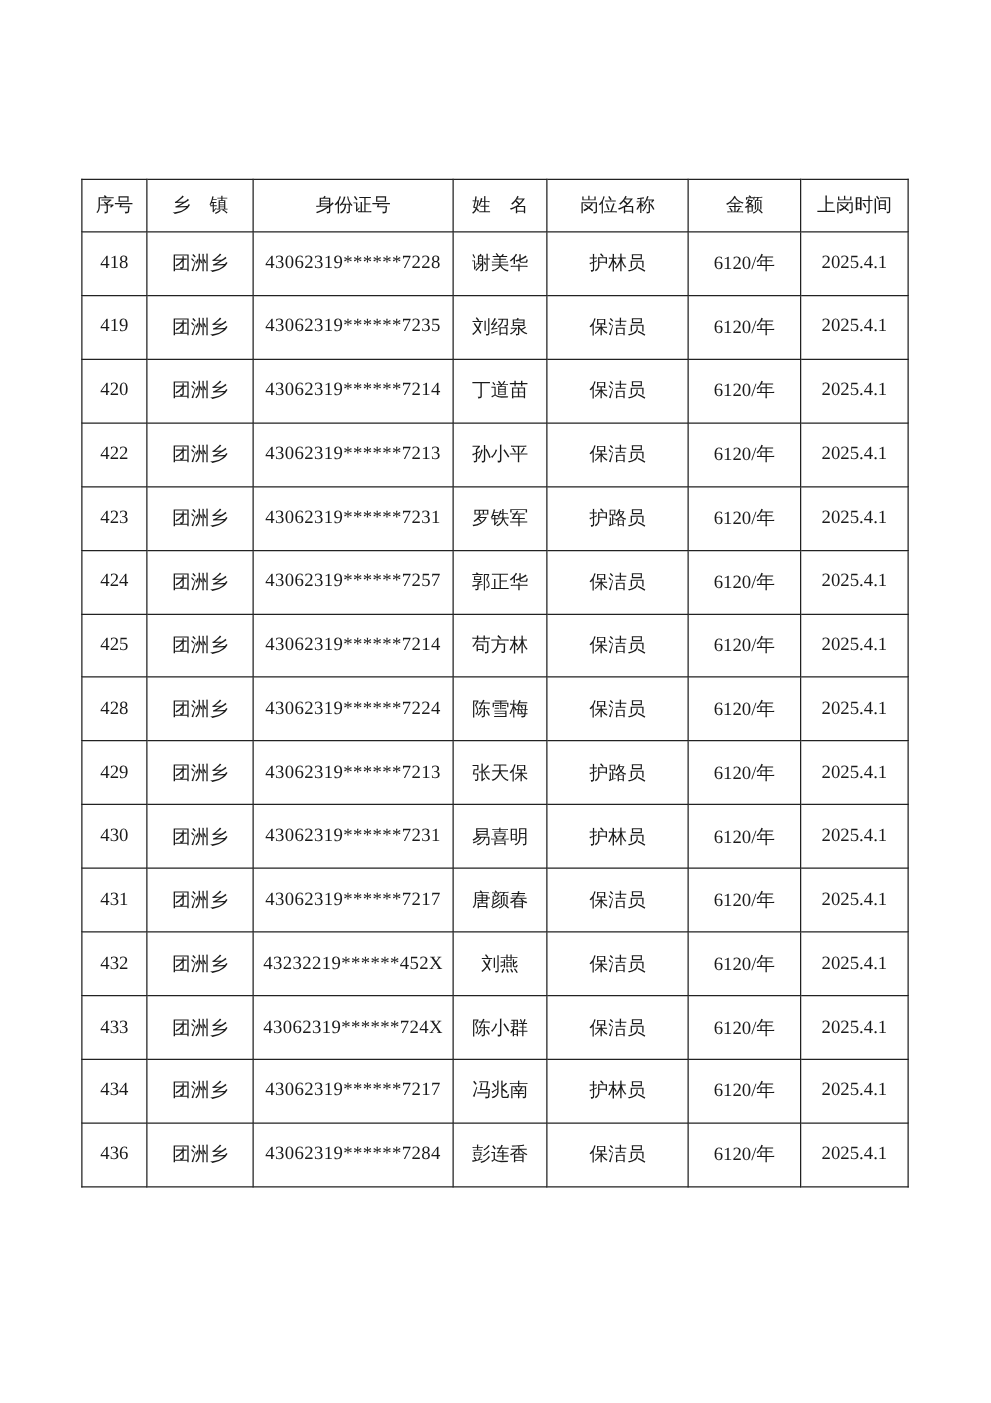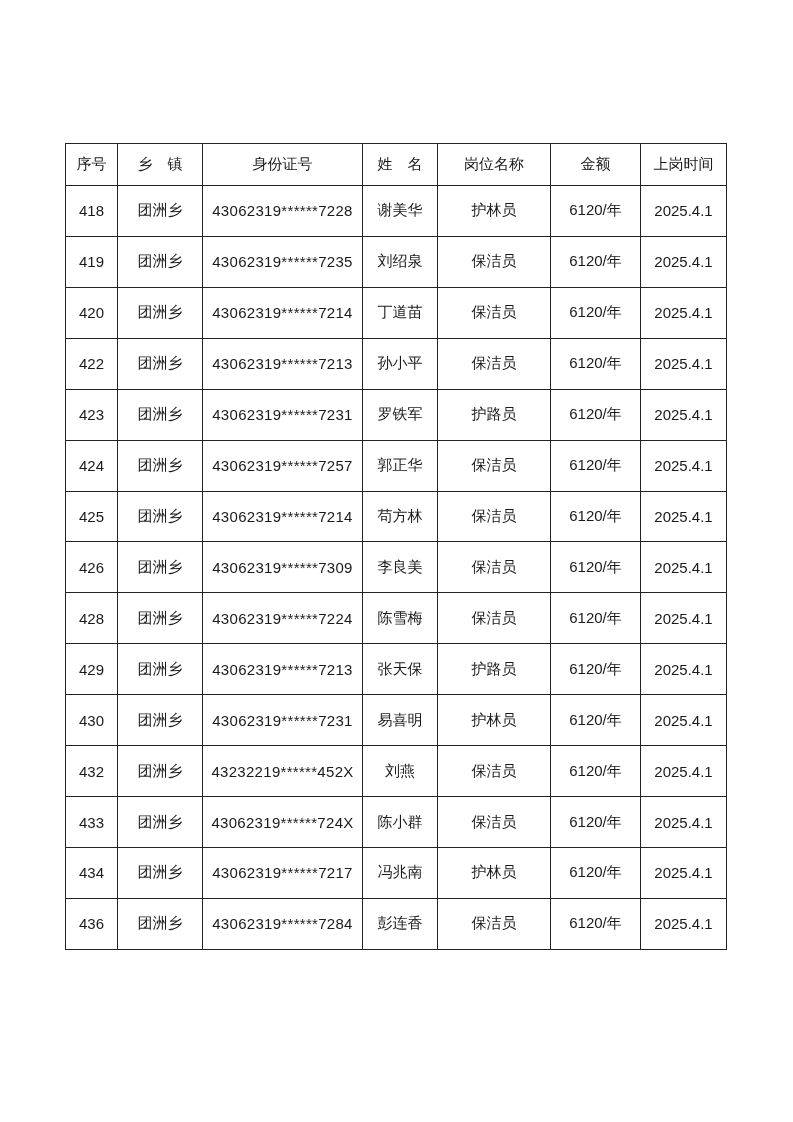--- a/index.html
+++ b/index.html
@@ -5,21 +5,21 @@
   html, body {
     margin: 0;
     padding: 0;
     background: #ffffff;
   }
   .page {
     position: relative;
     width: 793px;
     height: 1122px;
     background: #ffffff;
-    font-family: Liberation Sans, sans-serif;
+    font-family: Liberation Serif, serif;
     color: #1a1a1a;
     overflow: hidden;
   }
   table.roster {
     position: absolute;
     left: 65px;
     top: 143px;
     width: 661px;
     height: 807px;
     border-collapse: collapse;
@@ -133,29 +133,20 @@
         <tr>
     <td class="cell-no">425</td>
     <td class="cell-township">团洲乡</td>
     <td class="cell-id">43062319******7214</td>
     <td class="cell-name">苟方林</td>
     <td class="cell-position">保洁员</td>
     <td class="cell-amount">6120/年</td>
     <td class="cell-date">2025.4.1</td>
   </tr>
         <tr>
-    <td class="cell-no">426</td>
-    <td class="cell-township">团洲乡</td>
-    <td class="cell-id">43062319******7309</td>
-    <td class="cell-name">李良美</td>
-    <td class="cell-position">保洁员</td>
-    <td class="cell-amount">6120/年</td>
-    <td class="cell-date">2025.4.1</td>
-  </tr>
-        <tr>
     <td class="cell-no">428</td>
     <td class="cell-township">团洲乡</td>
     <td class="cell-id">43062319******7224</td>
     <td class="cell-name">陈雪梅</td>
     <td class="cell-position">保洁员</td>
     <td class="cell-amount">6120/年</td>
     <td class="cell-date">2025.4.1</td>
   </tr>
         <tr>
     <td class="cell-no">429</td>
@@ -165,20 +156,29 @@
     <td class="cell-position">护路员</td>
     <td class="cell-amount">6120/年</td>
     <td class="cell-date">2025.4.1</td>
   </tr>
         <tr>
     <td class="cell-no">430</td>
     <td class="cell-township">团洲乡</td>
     <td class="cell-id">43062319******7231</td>
     <td class="cell-name">易喜明</td>
     <td class="cell-position">护林员</td>
+    <td class="cell-amount">6120/年</td>
+    <td class="cell-date">2025.4.1</td>
+  </tr>
+        <tr>
+    <td class="cell-no">431</td>
+    <td class="cell-township">团洲乡</td>
+    <td class="cell-id">43062319******7217</td>
+    <td class="cell-name">唐颜春</td>
+    <td class="cell-position">保洁员</td>
     <td class="cell-amount">6120/年</td>
     <td class="cell-date">2025.4.1</td>
   </tr>
         <tr>
     <td class="cell-no">432</td>
     <td class="cell-township">团洲乡</td>
     <td class="cell-id">43232219******452X</td>
     <td class="cell-name">刘燕</td>
     <td class="cell-position">保洁员</td>
     <td class="cell-amount">6120/年</td>

